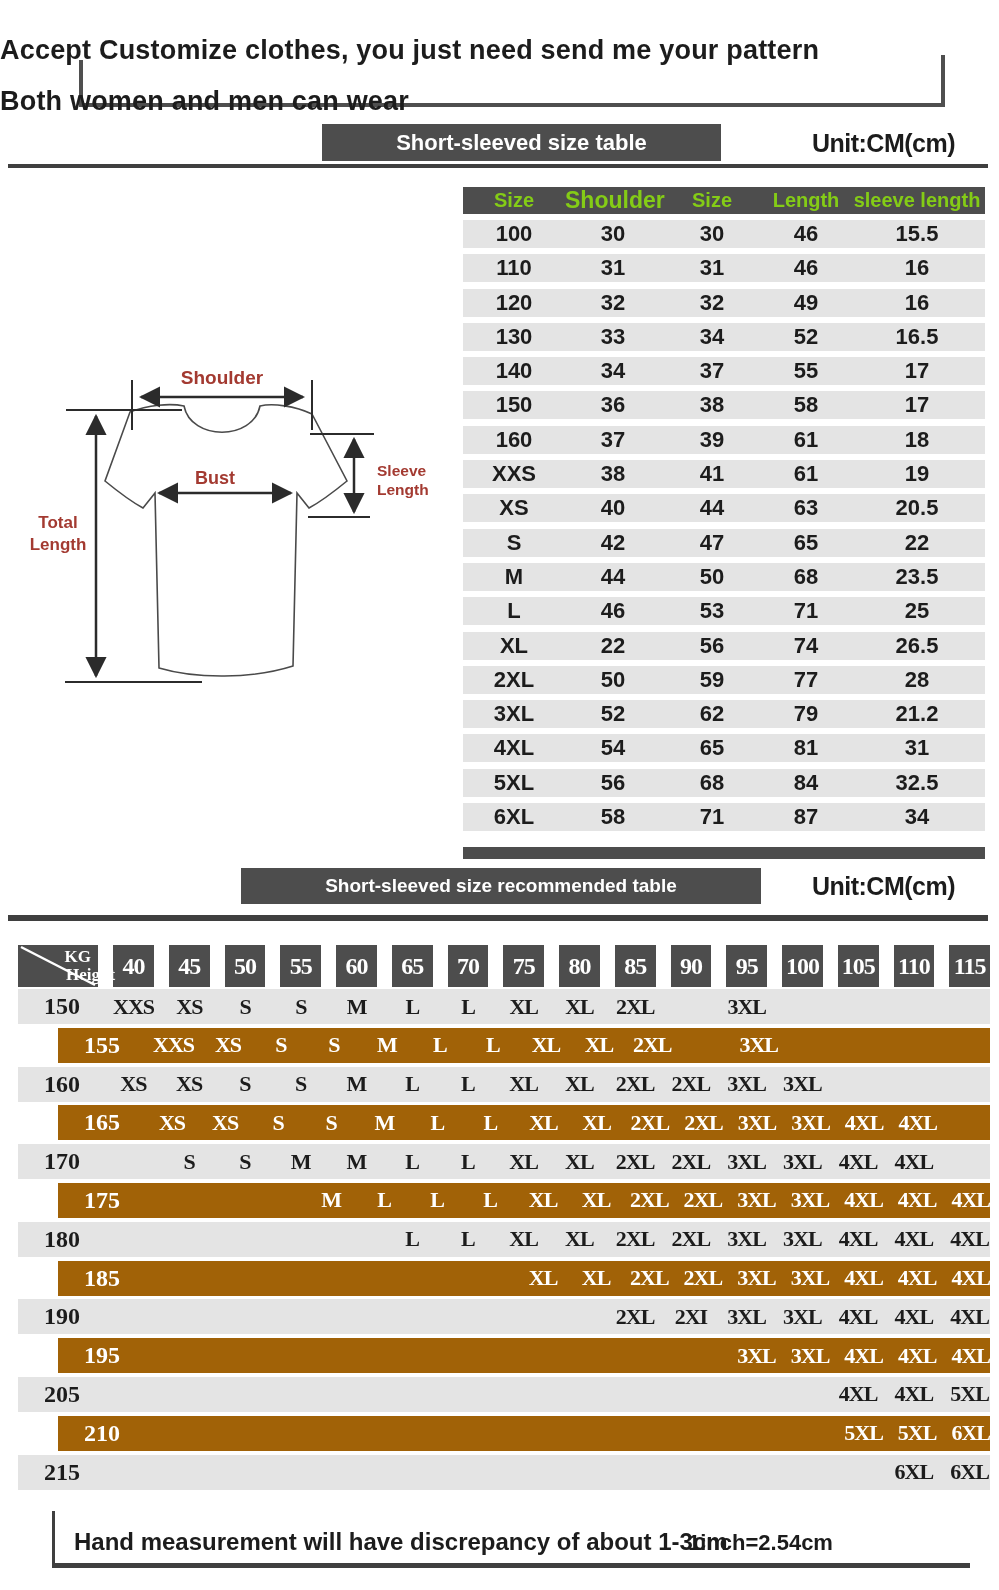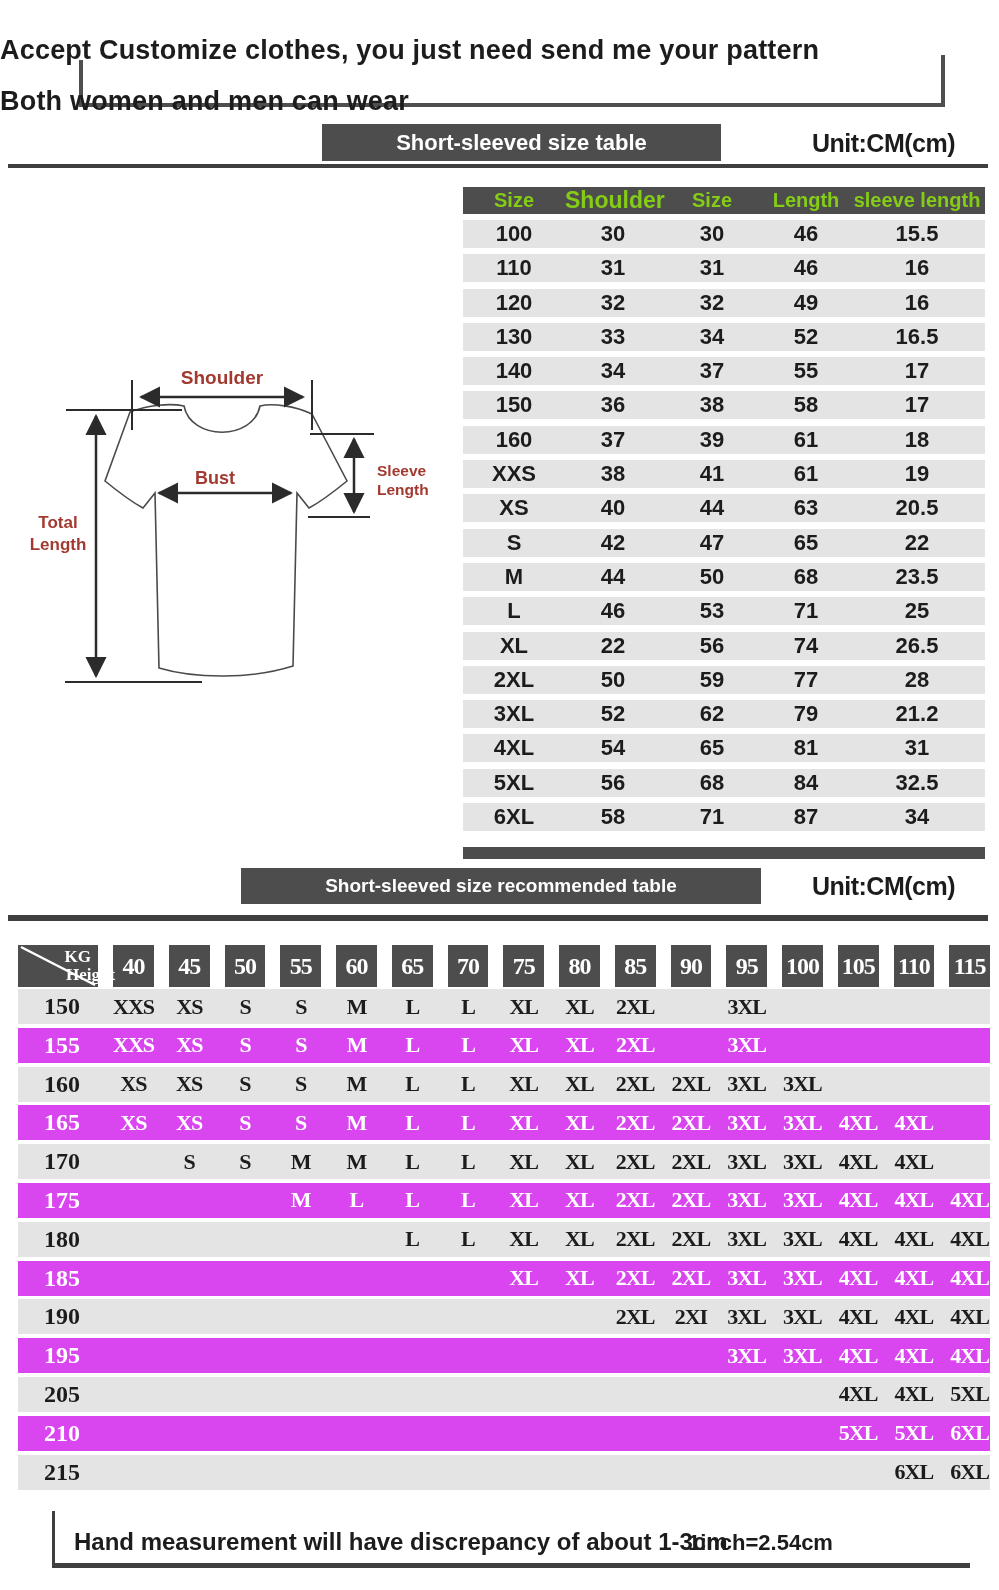--- a/index.html
+++ b/index.html
@@ -44,21 +44,21 @@
   .rec-grid{display:grid;grid-template-columns:80px repeat(16,1fr);column-gap:15px;font-family:Liberation Serif, serif;}
   .rec-header{left:18px;top:945px;width:972px;height:42px;}
   .rec-wbox{background:#4d4d4d;color:#fff;font-size:24px;letter-spacing:-1px;display:flex;align-items:center;justify-content:center;}
   .rec-corner{background:#4d4d4d;position:relative;color:#fff;}
   .corner-diag{position:absolute;left:0;top:0;width:100%;height:100%;}
   .corner-kg{position:absolute;top:2px;right:7px;font-size:17px;}
   .corner-height{position:absolute;bottom:2px;left:4px;font-size:17px;margin-left:44px;}
   .rec-body{left:18px;top:989px;width:972px;}
   .rec-row{height:35px;margin-bottom:3.8px;align-items:center;}
   .rec-row.light{background:#e4e4e4;color:#1c1c1c;}
-  .rec-row.dark{background:#d946ef;color:#ffffff;}
+  .rec-row.dark{background:#a16207;color:#ffffff;margin-left:40px;}
   .rec-hlabel{font-size:24px;padding-left:26px;}
   .rec-cell{font-size:22px;text-align:center;letter-spacing:-1px;white-space:nowrap;}
 
   
   .fb{background:#3f3f3f;}
   .fb-left{left:52px;top:1511px;width:3px;height:57px;}
   .fb-bottom{left:52px;top:1563px;width:918px;height:5px;}
   .foot-note{left:74px;top:1528px;font-size:24px;}
   .foot-conv{left:688px;top:1530px;font-size:22px;}
 </style>

